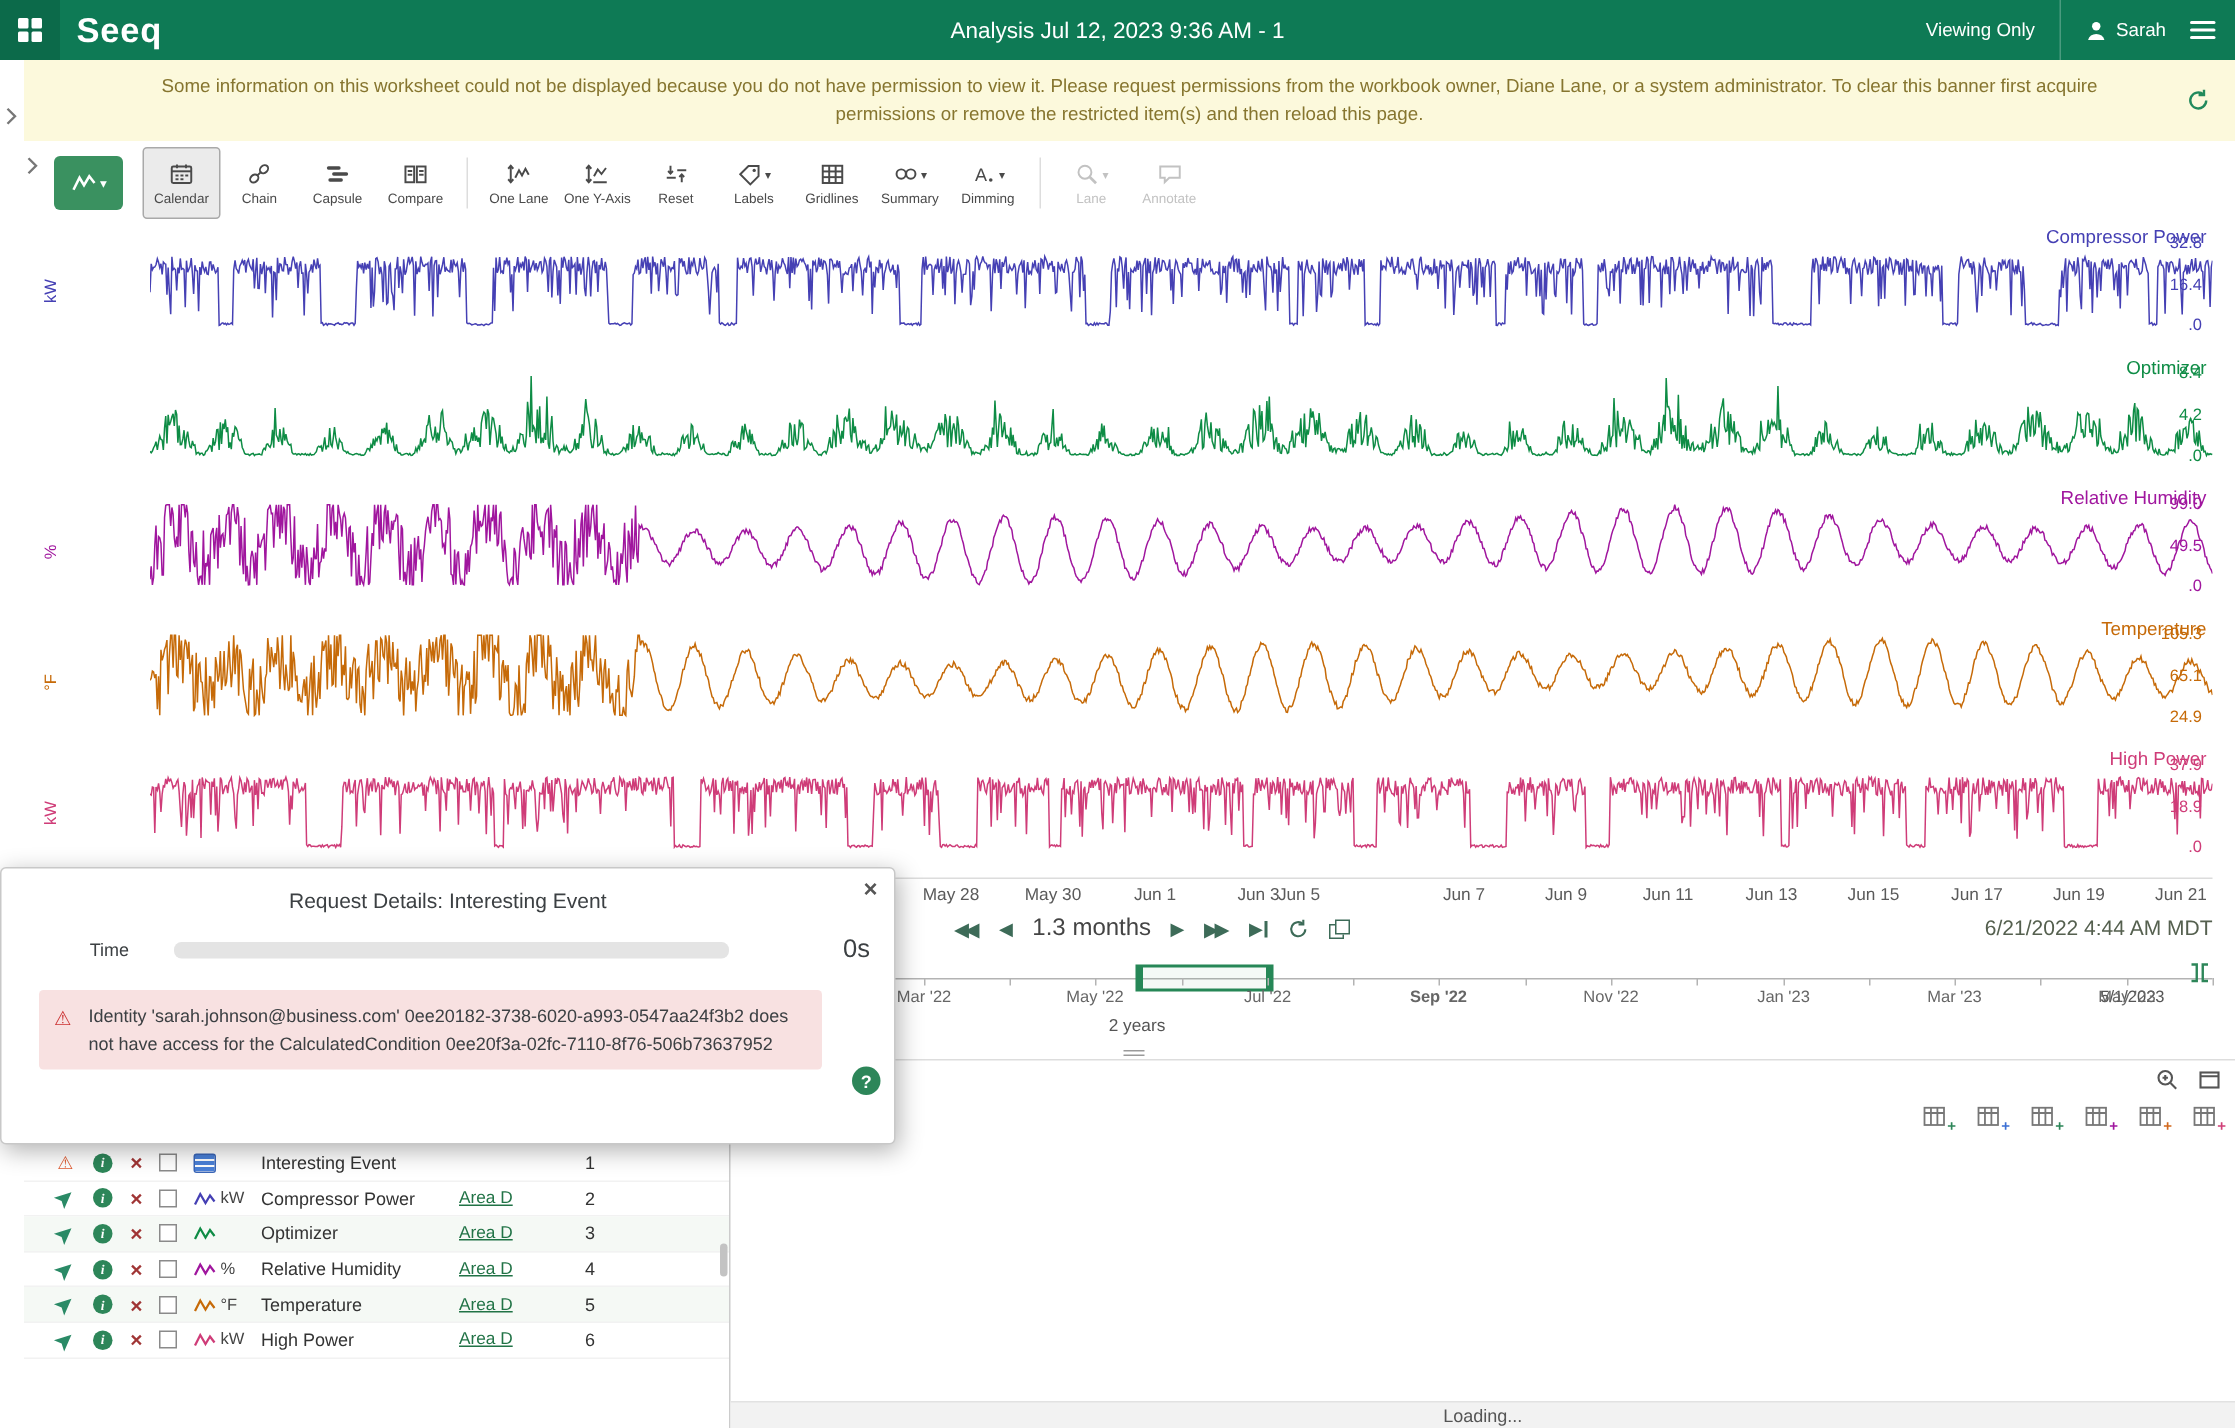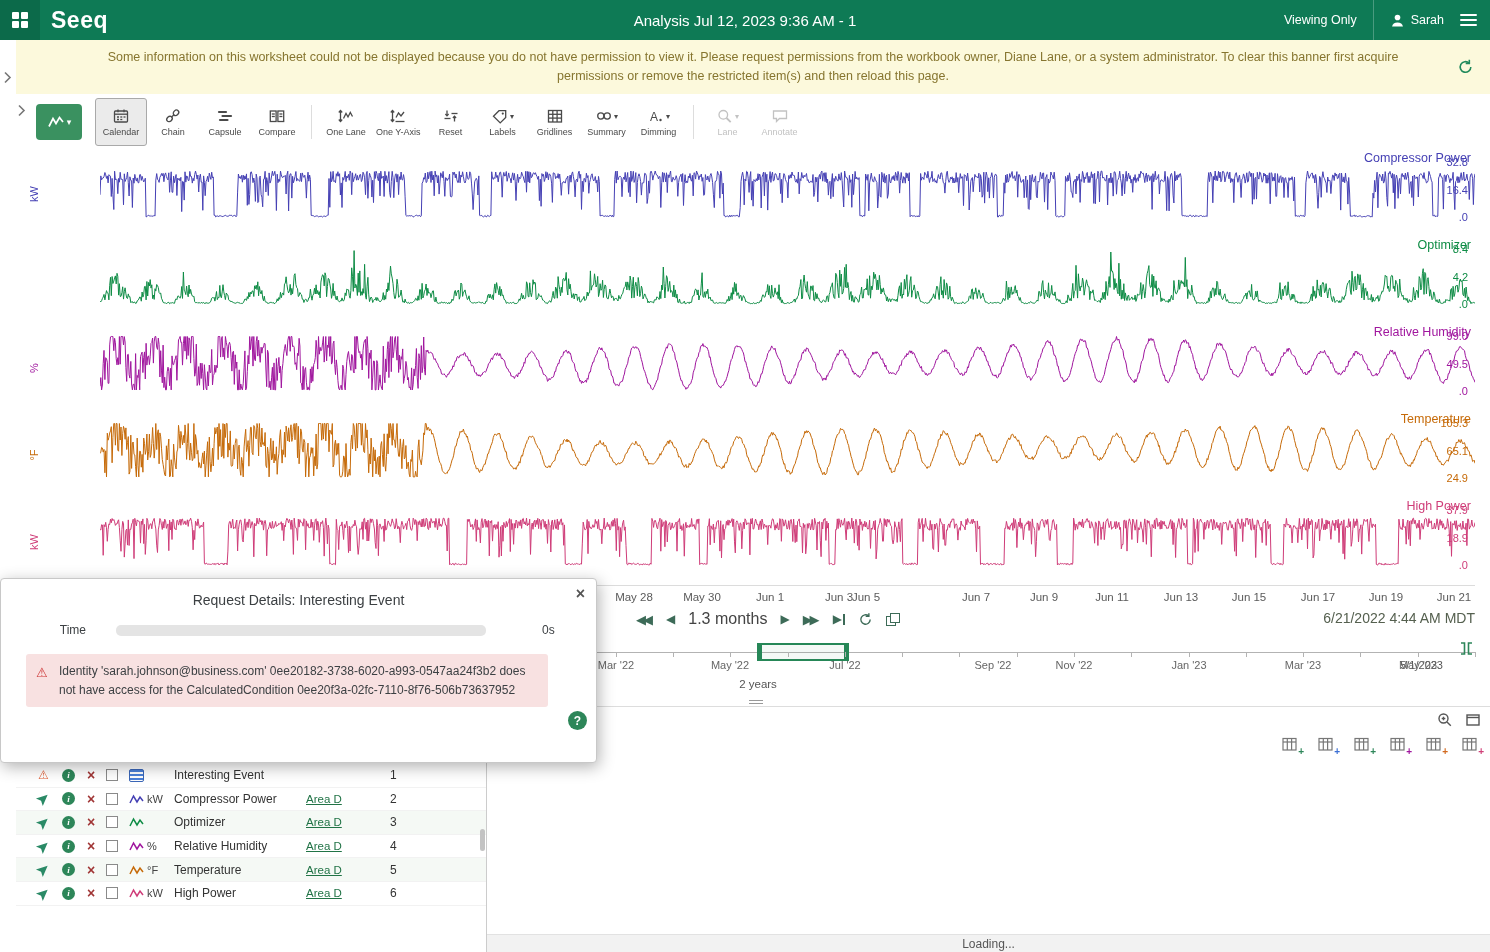--- a/index.html
+++ b/index.html
@@ -93,21 +93,21 @@
   .tbl-badge{position:absolute;right:-2px;bottom:-3px;font-size:10px;font-weight:bold;line-height:1}
   .rp-footer{position:absolute;left:0;right:0;bottom:0;height:17px;background:#f2f2f2;border-top:1px solid #e2e2e2;display:flex;align-items:center;justify-content:center;font-size:12px;color:#555}
   
   .req-popup{position:absolute;left:0;top:578px;width:597px;height:185px;background:#fff;border:1px solid #c8c8c8;border-radius:4px;
              box-shadow:2px 4px 16px rgba(0,0,0,.3);z-index:50;box-sizing:border-box}
   .rq-title{margin-top:13px;text-align:center;font-size:14px;color:#3c4043}
   .rq-close{position:absolute;top:7px;right:11px;font-size:16px;color:#555;font-weight:bold;line-height:1;cursor:pointer}
   .rq-row{display:flex;align-items:center;margin-top:15px}
   .rq-label{width:85px;text-align:right;font-size:12px;color:#3c4043}
   .rq-bar{margin-left:30px;width:370px;height:11px;border-radius:5px;background:#e4e4e4}
-  .rq-val{margin-left:56px;font-size:12px;color:#3c4043}
+  .rq-val{margin-left:76px;font-size:17px;color:#3c4043}
   .rq-error{position:relative;margin:17px 0 0 25px;width:522px;background:#f8e1e1;border-radius:3px;padding:8px 12px 8px 33px;font-size:12px;color:#3c4043;line-height:1.55;box-sizing:border-box}
   .rq-error .warn{position:absolute;left:10px;top:9px;color:#cc3333;font-size:13px}
   .rq-help{position:absolute;right:9px;bottom:32px;width:19px;height:19px;border-radius:50%;background:#2d8659;color:#fff;display:flex;align-items:center;justify-content:center;font-size:12px;font-weight:bold;cursor:pointer}
 </style>
 </head>
 <body>
 
 <div class="page">
 
   <div class="topbar">
@@ -447,21 +447,21 @@
       <div class="tl-tick" style="left: 1131px;"></div>
       <div class="tl-tick" style="left: 1189px;"></div>
       <div class="tl-tick" style="left: 1246px;"></div>
       <div class="tl-tick" style="left: 1303px;"></div>
       <div class="tl-tick" style="left: 1360px;"></div>
       <div class="tl-tick" style="left: 1418px;"></div>
       <div class="tl-tick" style="left: 1475px;"></div>
       <span class="tl-label" style="left: 616px;">Mar '22</span>
       <span class="tl-label" style="left: 730px;">May '22</span>
       <span class="tl-label" style="left: 845px;">Jul '22</span>
-      <span class="tl-label" style="left: 993px;">Sep '22</span>
+      <span class="tl-label" style="left: 959px; font-weight: bold;">Sep '22</span>
       <span class="tl-label" style="left: 1074px;">Nov '22</span>
       <span class="tl-label" style="left: 1189px;">Jan '23</span>
       <span class="tl-label" style="left: 1303px;">Mar '23</span>
       <span class="tl-label" style="left: 1418px;">May '23</span>
     </div>
 
   <div class="splitter">
       <i></i>
       <i></i>
     </div>

